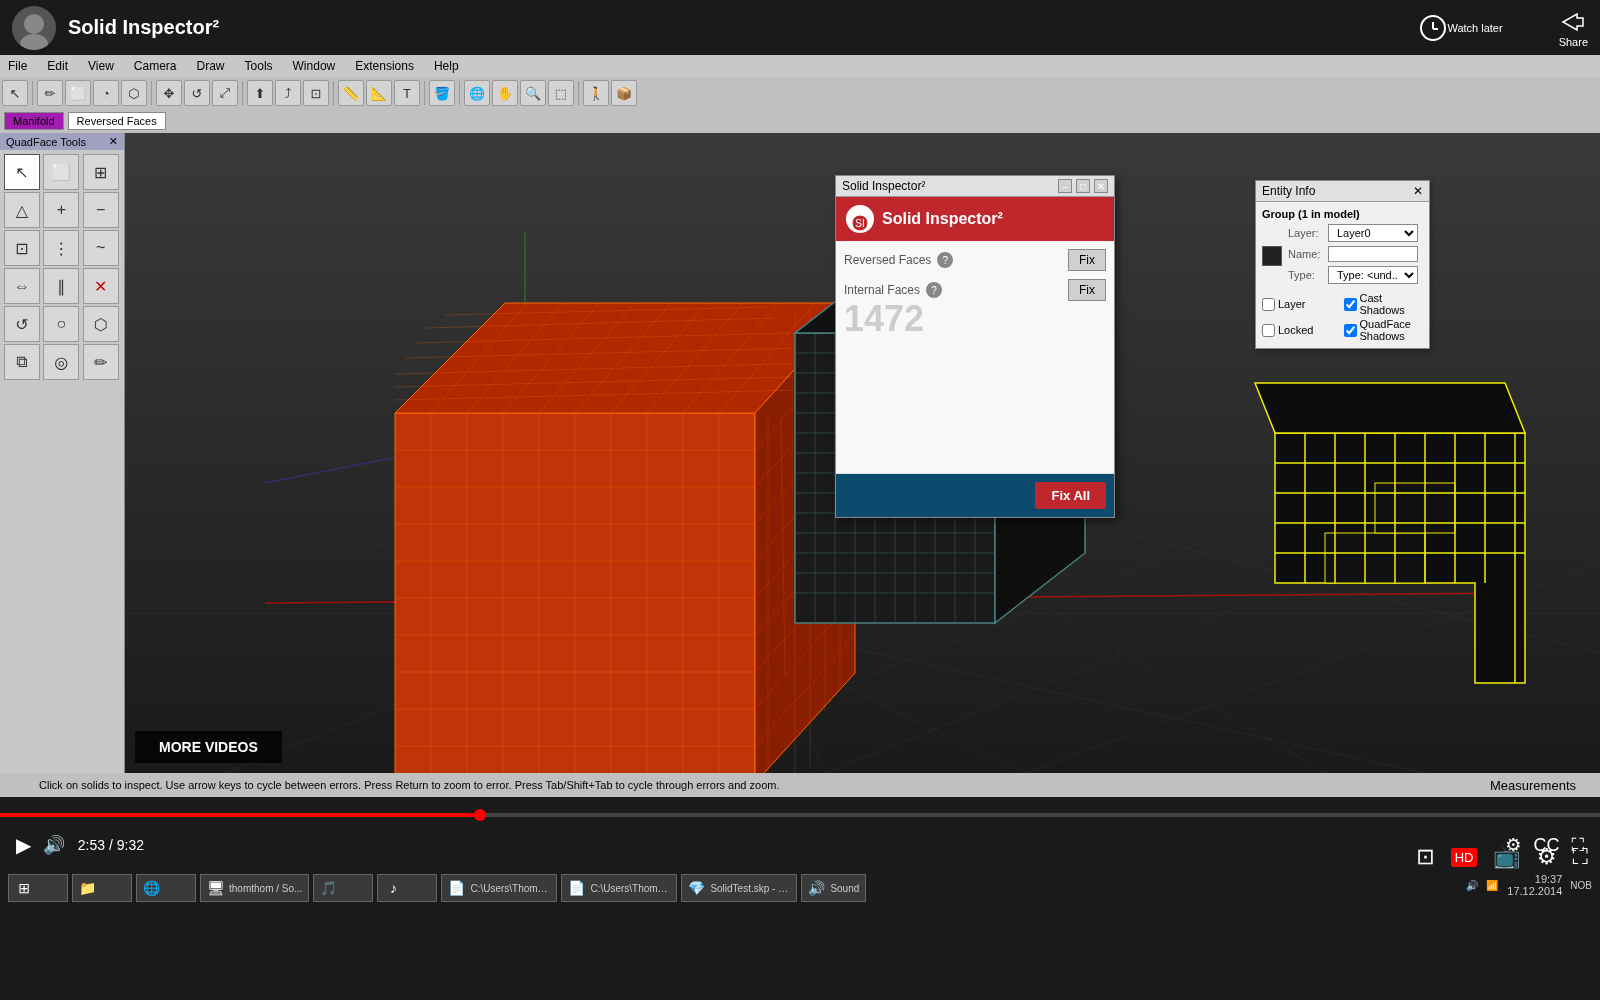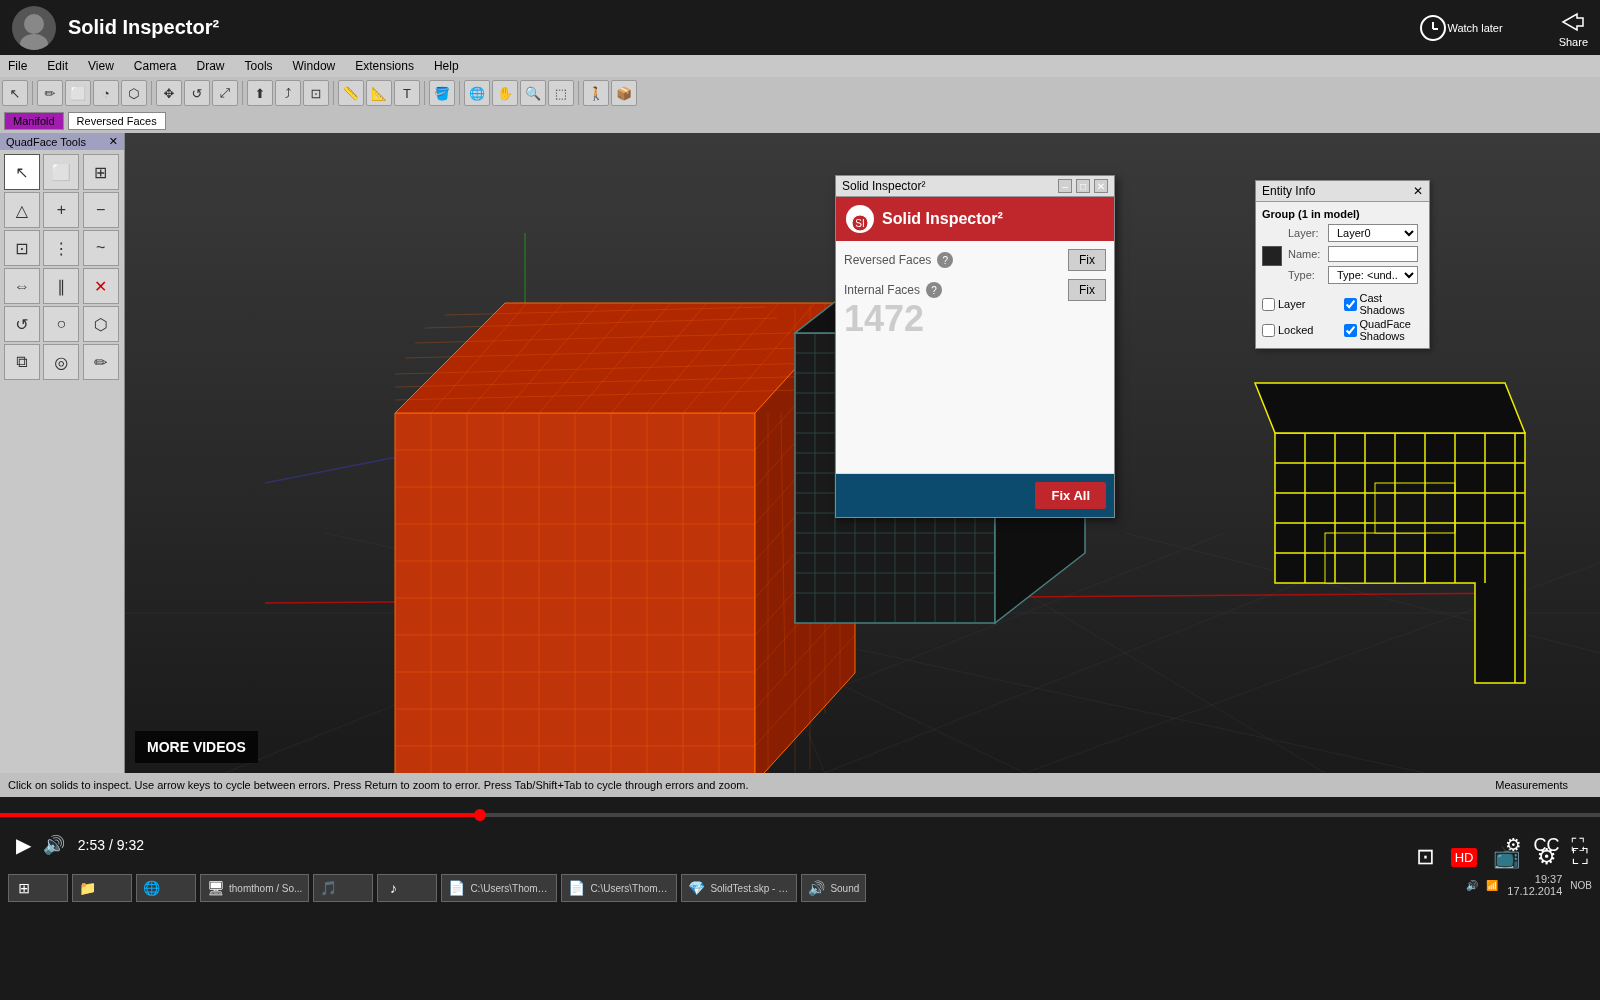--- a/index.html
+++ b/index.html
@@ -73,22 +73,22 @@
     .ei-label { width: 40px; color: #555; }
     .ei-dropdown { background: #fff; border: 1px solid #888; padding: 1px 4px; font-size: 11px; width: 90px; }
     .ei-input { background: #fff; border: 1px solid #888; padding: 1px 4px; font-size: 11px; width: 90px; }
     .ei-color-swatch { width: 20px; height: 20px; background: #222; border: 1px solid #555; margin-right: 6px; }
     .ei-group-label { font-size: 11px; color: #000; margin-bottom: 4px; font-weight: bold; }
     #ei-checkboxes { display: grid; grid-template-columns: 1fr 1fr; gap: 2px; font-size: 11px; margin-top: 4px; }
     .ei-checkbox-row { display: flex; align-items: center; gap: 3px; }
 
     
     #status-bar { position: absolute; top: 773px; left: 0; width: 1600px; height: 24px; background: #c0c0c0; display: flex; align-items: center; padding: 0 8px; color: #000; font-size: 11px; }
-    #status-text { flex: 1; }
-    #measurements-label { margin-left: auto; margin-right: 24px; font-size: 11px; }
+    #status-text { flex: 1; margin-left: 31px; }
+    #measurements-label { margin-left: auto; margin-right: 16px; font-size: 13px; }
 
     
     #video-controls-area { position: absolute; top: 797px; left: 0; width: 1600px; height: 203px; background: #1a1a1a; }
     #progress-bar-area { position: absolute; top: 16px; left: 0; width: 1600px; height: 4px; background: #444; cursor: pointer; }
     #progress-fill { height: 100%; background: #f00; width: 30%; }
     #progress-thumb { position: absolute; top: -4px; left: 30%; width: 12px; height: 12px; background: #f00; border-radius: 50%; transform: translateX(-50%); }
 
     #playback-controls { position: absolute; top: 28px; left: 0; width: 1600px; height: 40px; display: flex; align-items: center; padding: 0 16px; gap: 12px; }
     .ctrl-btn { background: none; border: none; color: #fff; cursor: pointer; font-size: 20px; display: flex; align-items: center; justify-content: center; }
     #time-display { color: #fff; font-size: 14px; }
@@ -104,21 +104,21 @@
     #taskbar-right { position: absolute; top: 870px; right: 0; height: 30px; display: flex; align-items: center; padding: 0 8px; gap: 8px; background: #1a1a1a; }
     .tray-item { font-size: 10px; color: #ccc; }
     #clock { color: #ccc; font-size: 11px; text-align: right; }
 
     
     #bottom-right-controls { position: absolute; bottom: 130px; right: 12px; display: flex; align-items: center; gap: 16px; }
     .br-ctrl { color: #fff; font-size: 22px; cursor: pointer; }
 
     
     #more-videos-area { position: absolute; bottom: 10px; left: 10px; }
-    #more-videos-text { background: rgba(0,0,0,0.75); color: #fff; font-size: 14px; font-weight: bold; padding: 8px 12px; }
+    #more-videos-text { background: rgba(0,0,0,0.75); color: #fff; font-size: 14px; font-weight: bold; padding: 8px 24px; }
 
     
     #scene-svg { position: absolute; top: 0; left: 0; width: 100%; height: 100%; }
   </style>
 </head>
 <body>
 
 <div id="top-bar">
   <div id="avatar">
     <svg viewBox="0 0 44 44">

